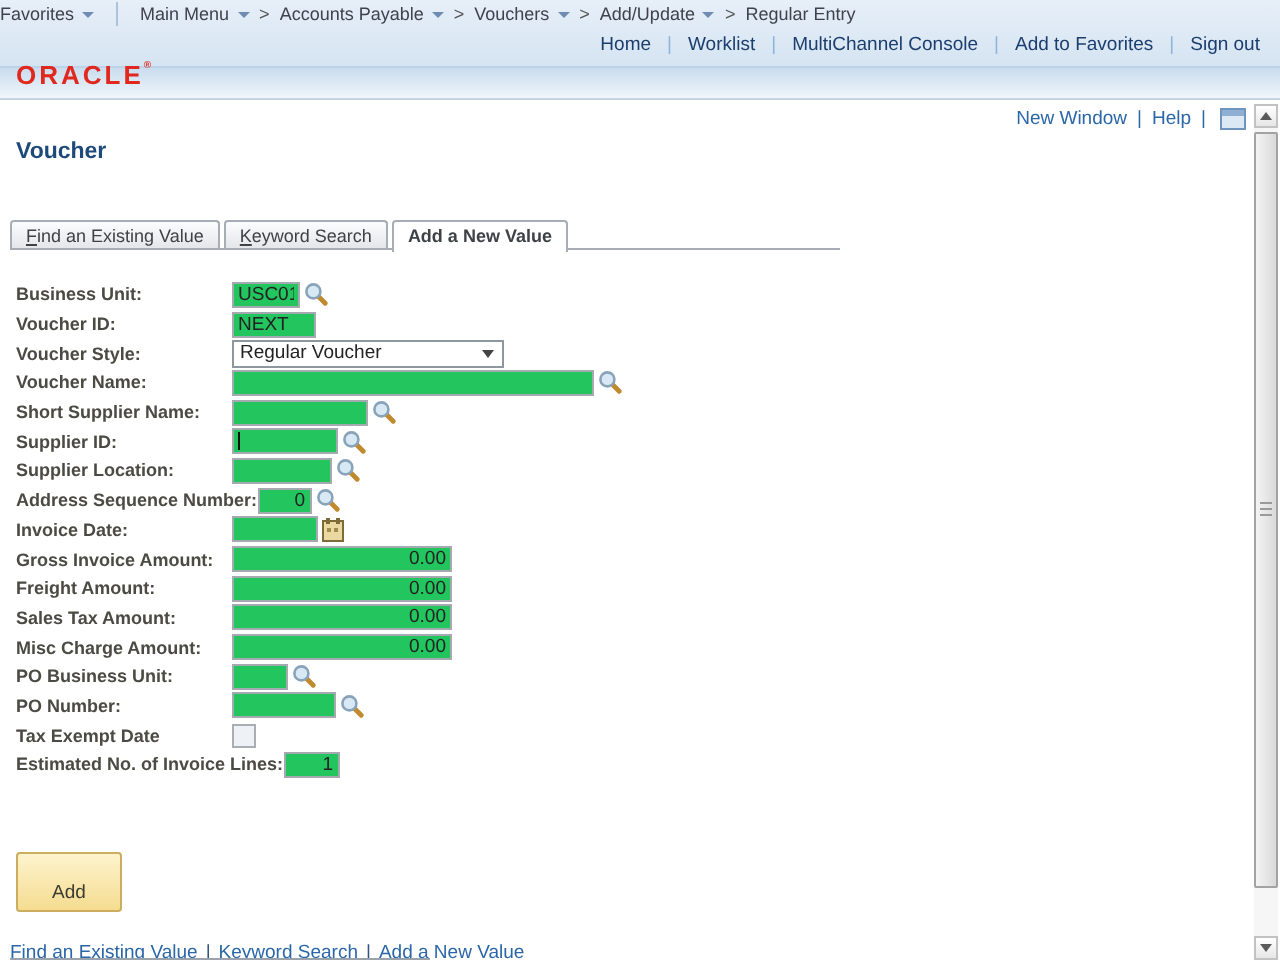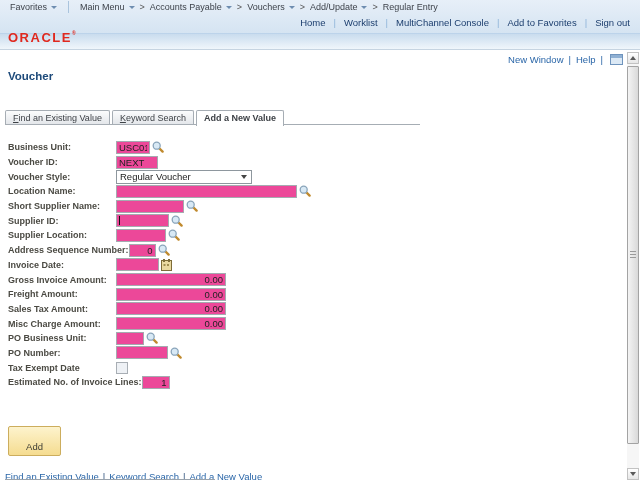--- a/index.html
+++ b/index.html
@@ -8,21 +8,21 @@
     --button-border:#ccad5d; --nav-top:#e7eff8; --nav-bottom:#d5e4f2;
   }
   html,body{margin:0;padding:0;}
   .page{position:relative;width:640px;height:480px;background:#fff;overflow:hidden;
         font-family:"Liberation Sans",sans-serif;-webkit-font-smoothing:antialiased;}
 
   
   .topnav{position:absolute;top:0;left:0;width:640px;height:33px;
           background:linear-gradient(var(--nav-top),var(--nav-bottom));border-bottom:1px solid #bcd3ea;}
   .crumbrow{position:absolute;top:0;left:0;right:0;height:14px;display:flex;align-items:center;
-            font-size:9px;color:#3e434b;padding-left:10px;white-space:nowrap;}
+            font-size:9px;color:#3e434b;padding-left:0;white-space:nowrap;}
   .crumb{display:inline-flex;align-items:center;cursor:pointer;}
   .caret{width:0;height:0;border-left:3px solid transparent;border-right:3px solid transparent;
          border-top:3px solid #6e8db0;margin-left:4px;display:inline-block;}
   .crumbdiv{width:1px;height:12px;background:#aac4dd;margin:0 11px;display:inline-block;}
   .gt{margin:0 5px;color:#555;}
   .linkrow{position:absolute;top:13px;right:10px;height:19px;display:flex;align-items:center;
            font-size:9.5px;color:var(--hdr-link);white-space:nowrap;}
   .hlink{cursor:pointer;}
   .hlink.bold{font-weight:normal;}
   .hsep{color:#8fb4d9;margin:0 8px;}
@@ -55,21 +55,21 @@
   .tab .u{text-decoration:underline;}
   .tabrule{position:absolute;top:124px;left:5px;width:415px;height:1px;background:var(--tab-border);z-index:2;}
 
   
   .form{position:absolute;top:140px;left:8px;}
   .frow{height:14.7px;display:flex;align-items:center;}
   .flabel{min-width:108px;font-size:9px;font-weight:bold;color:var(--label-gray);
           flex:none;white-space:nowrap;}
   .iwrap{position:relative;display:inline-flex;align-items:center;}
   .finput{height:13px;border:1px solid var(--input-border);font-size:9.5px;font-family:inherit;
-          padding:0 2px;color:#222;box-sizing:border-box;background:#ec4899;}
+          padding:0 2px;color:#222;box-sizing:border-box;background:#22c55e;}
   .finput.right{text-align:right;}
   .caretline{position:absolute;left:3px;top:2px;width:1px;height:9px;background:#111;}
   .fselect{height:14px;border:1px solid #8e979e;background:#fff;display:flex;align-items:center;
            font-size:9.5px;color:#222;box-sizing:border-box;padding-left:3px;position:relative;cursor:pointer;}
   .selcaret{position:absolute;right:4px;width:0;height:0;border-left:3.5px solid transparent;
             border-right:3.5px solid transparent;border-top:4px solid #444;}
   .fcheckbox{width:12px;height:12px;border:1px solid #a8aeb4;background:#eef1f5;box-sizing:border-box;
              display:inline-block;}
   .icon{display:inline-flex;margin-left:2px;cursor:pointer;}
 
@@ -188,21 +188,21 @@
         </span>
       </div>
       <div class="frow">
         <span class="flabel">Voucher Style:</span>
         <div class="fselect" style="width: 136px;">
           <span>Regular Voucher</span>
           <span class="selcaret"></span>
         </div>
       </div>
       <div class="frow">
-        <span class="flabel">Location Name:</span>
+        <span class="flabel">Voucher Name:</span>
         <span class="iwrap">
           <input class="finput" value="" style="width: 181px;">
         </span>
         <span class="icon">
           <svg width="12" height="12" viewBox="0 0 12 12">
             <line x1="7" y1="7" x2="10.6" y2="10.6" stroke="#c08a2e" stroke-width="2.4" stroke-linecap="round"></line>
             <circle cx="4.7" cy="4.7" r="3.5" fill="#d8e9f5" stroke="#89a4ba" stroke-width="1.3"></circle>
           </svg>
         </span>
       </div>

